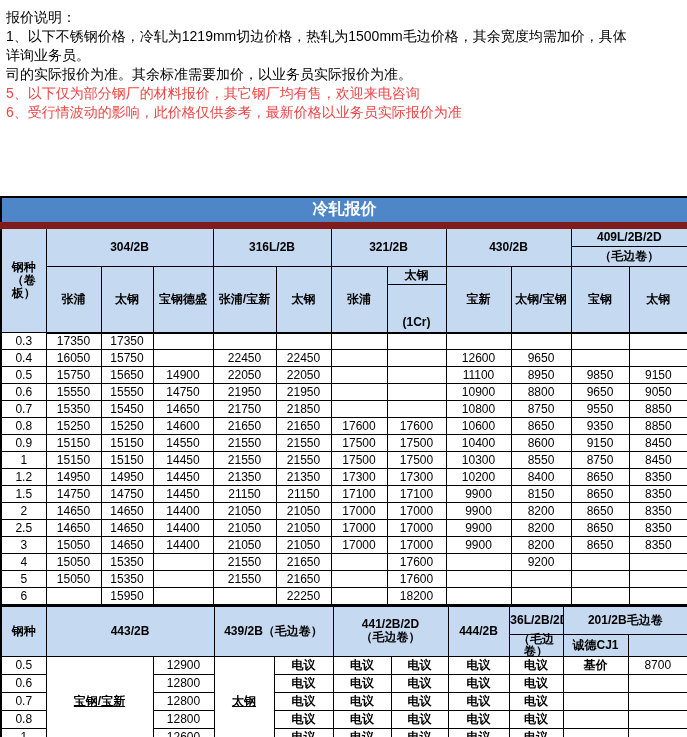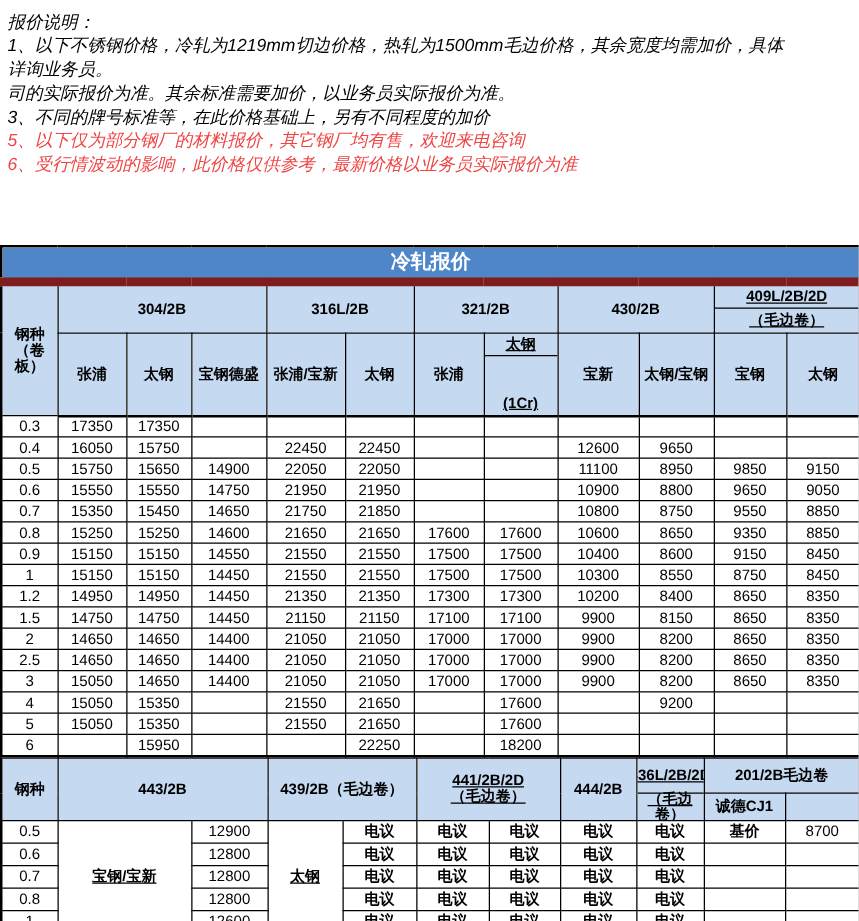--- a/index.html
+++ b/index.html
@@ -5,21 +5,21 @@
   * { box-sizing: border-box; margin: 0; padding: 0; }
   body {
     font-family: "Liberation Sans", "DejaVu Sans", sans-serif;
     background: #fff;
     width: 687px;
   }
   .page { width: 687px; height: 737px; background: #fff; overflow: hidden; }
 
   
   .notes { height: 196px; padding: 8px 6px 0 6px; font-size: 14px; color: #000; }
-  .notes .line { line-height: 19px; white-space: nowrap; overflow: hidden; font-style: italic; }
+  .notes .line { line-height: 19px; white-space: nowrap; overflow: hidden; }
   .notes .red { color: #ef4444; }
 
   
   table { border-collapse: collapse; table-layout: fixed; width: 687px; }
   th, td { border: 1px solid #000; text-align: center; vertical-align: middle;
            font-size: 12px; color: #000; overflow: hidden; padding: 0 1px; }
   thead th { background: #c5d9f1; font-weight: bold; }
   tbody td { background: #fff; font-weight: normal; height: 17px; }
 
   table.cold { border: 2px solid #000; }
@@ -29,21 +29,21 @@
   .title-cell {
     background: #4f86c8 !important;
     color: #fff; font-size: 16px; font-weight: bold;
     height: 28px; border-bottom: 7px solid #7f1d1d;
   }
   tr.grp th { height: 38px; }
   tr.sub th { height: 38px; }
   th.corner { font-weight: bold; }
 
   
-  th.stacked { padding: 0; text-decoration: underline; }
+  th.stacked { padding: 0; }
   .stk-top, .stk-bot { display: flex; align-items: center; justify-content: center;
                        line-height: 12px; }
   .cold .stk-top { height: 18px; border-bottom: 1px solid #000; }
   .cold .stk-bot { height: 19px; }
   .cold tr.sub .stk-top { height: 18px; }
   .cold tr.sub .stk-bot { height: 19px; margin-top: 28px; }
 
   .flat tr.grp th { height: 28px; }
   .flat tr.sub2 th { height: 21px; margin-top: 41px; }
   .flat .stk436 .stk-top { height: 28px; border-bottom: 1px solid #000;
@@ -58,21 +58,20 @@
 </head>
 <body>
 
 <div class="page">
 
   <div class="notes">
     <div class="line">报价说明：</div>
     <div class="line">1、以下不锈钢价格，冷轧为1219mm切边价格，热轧为1500mm毛边价格，其余宽度均需加价，具体</div>
     <div class="line">详询业务员。</div>
     <div class="line">司的实际报价为准。其余标准需要加价，以业务员实际报价为准。</div>
-    <div class="line">3、不同的牌号标准等，在此价格基础上，另有不同程度的加价</div>
     <div class="line red">5、以下仅为部分钢厂的材料报价，其它钢厂均有售，欢迎来电咨询</div>
     <div class="line red">6、受行情波动的影响，此价格仅供参考，最新价格以业务员实际报价为准</div>
   </div>
 
   <table class="cold">
     <colgroup>
       <col style="width:45px">
         <col style="width:55px">
         <col style="width:52px">
         <col style="width:60px">

